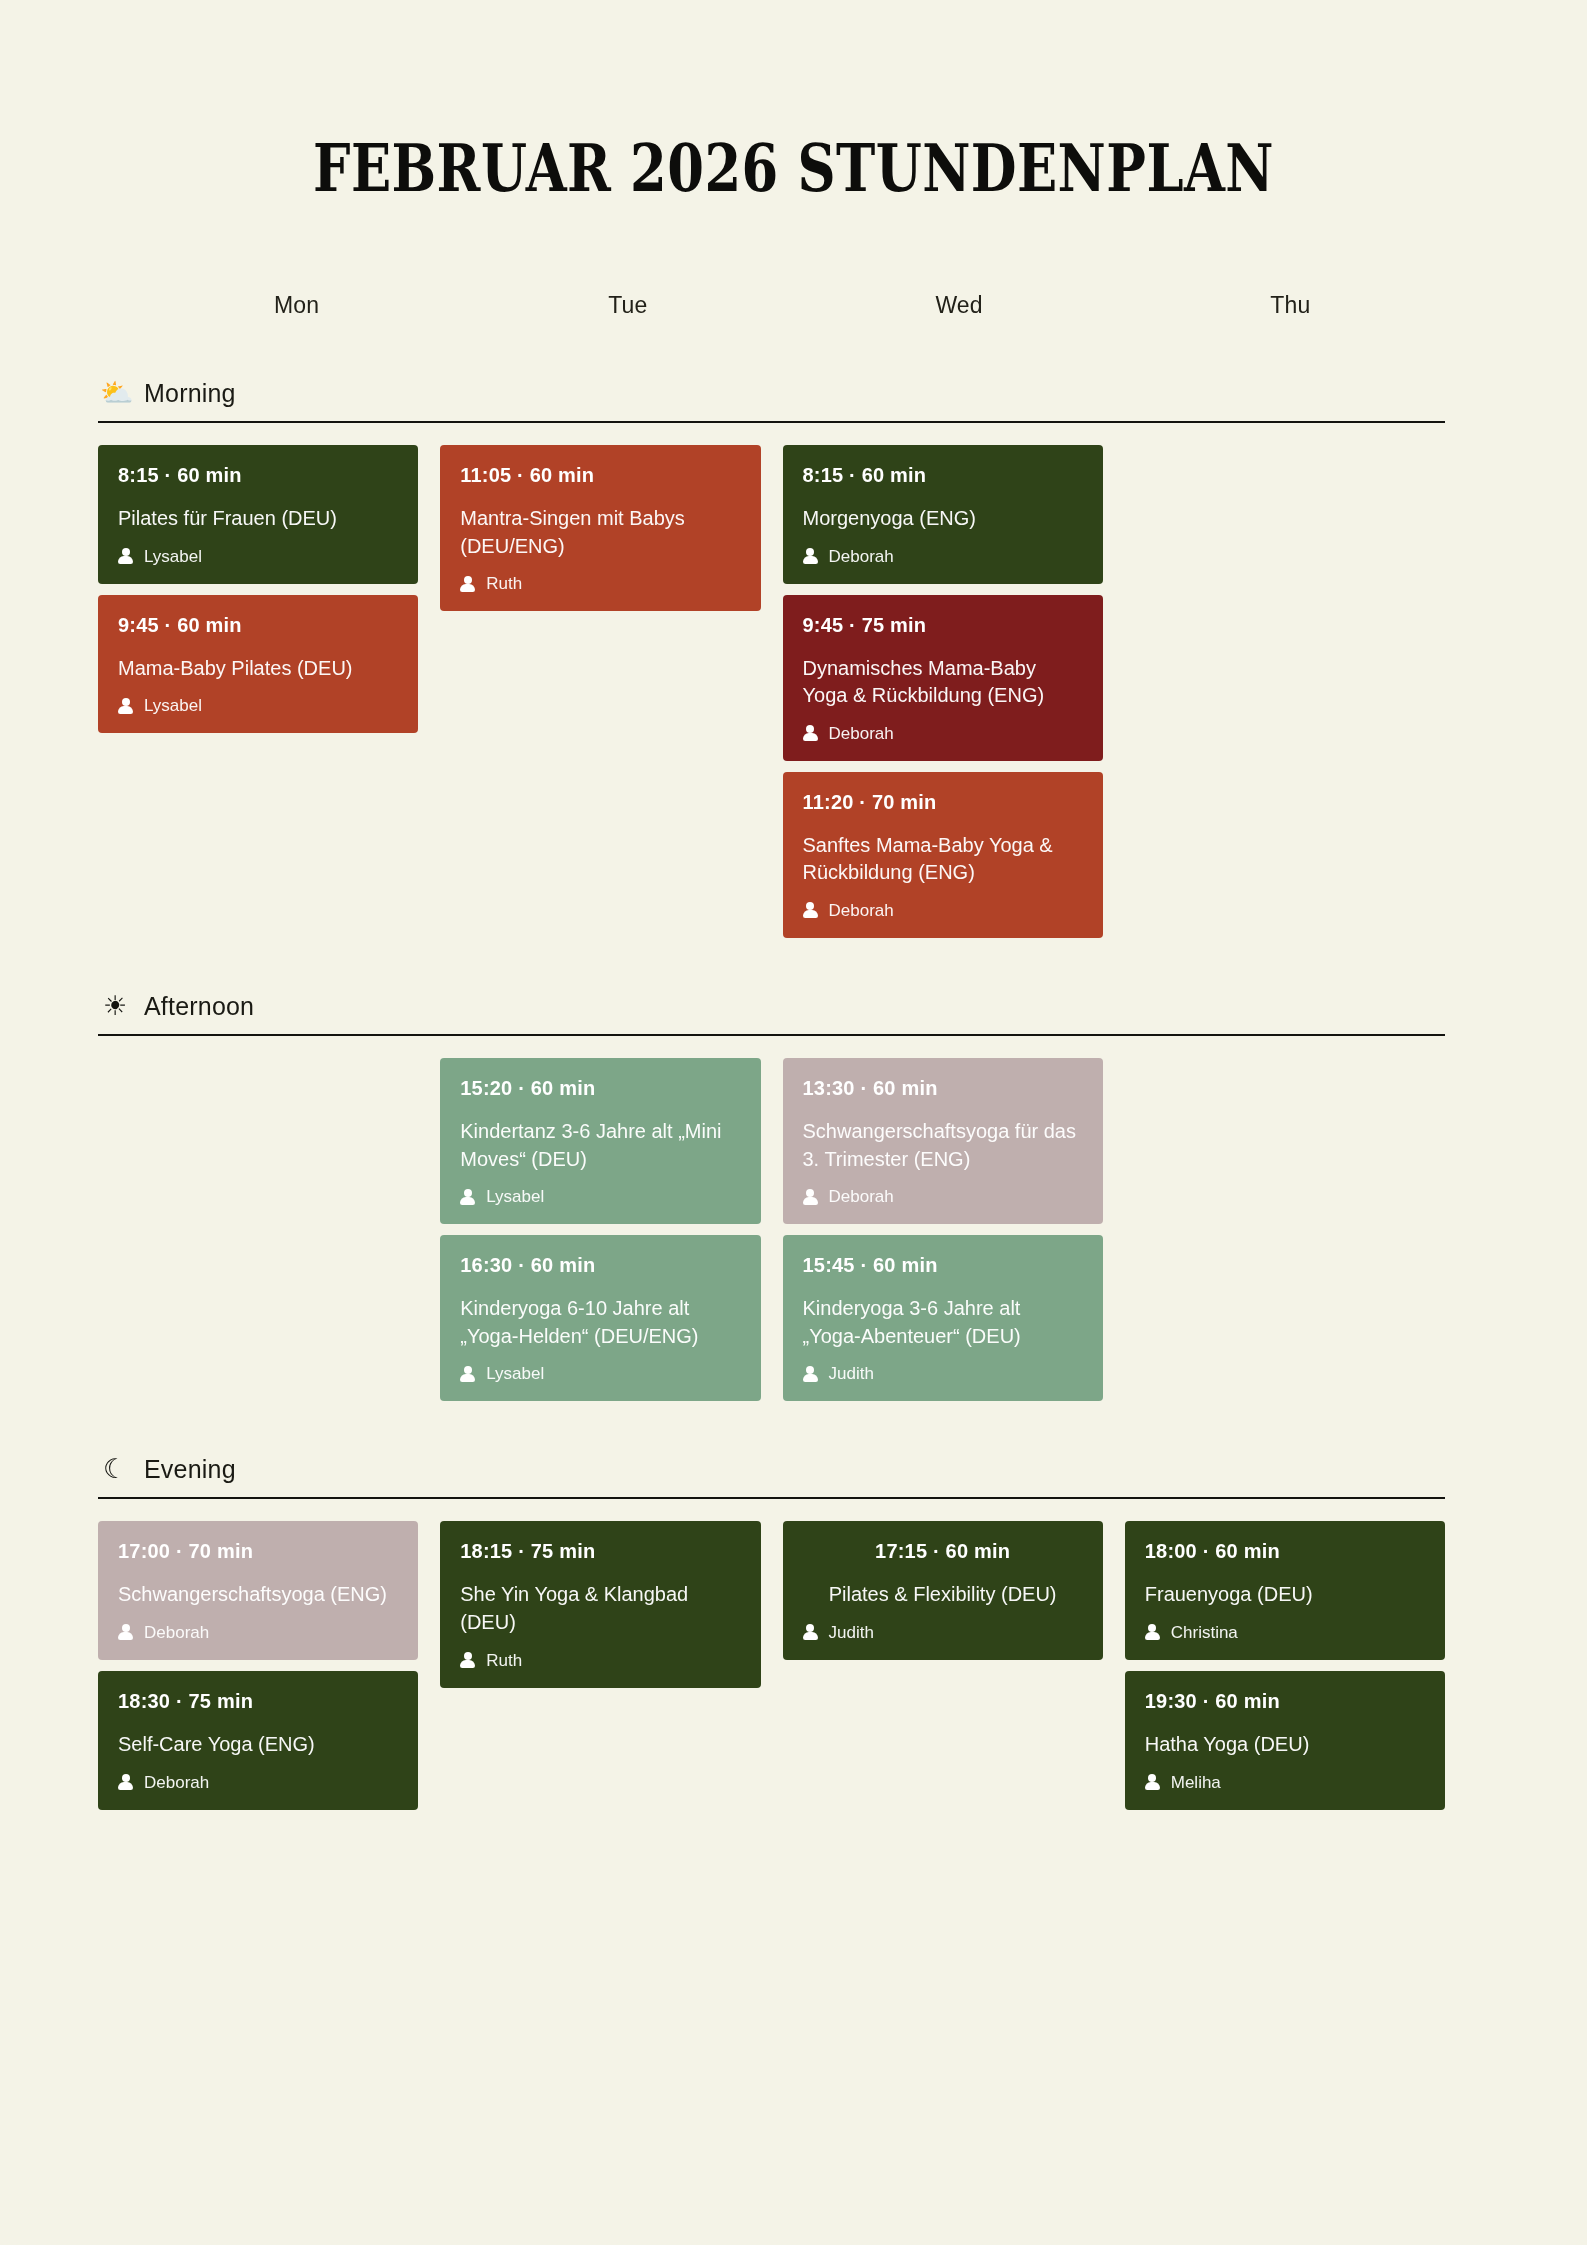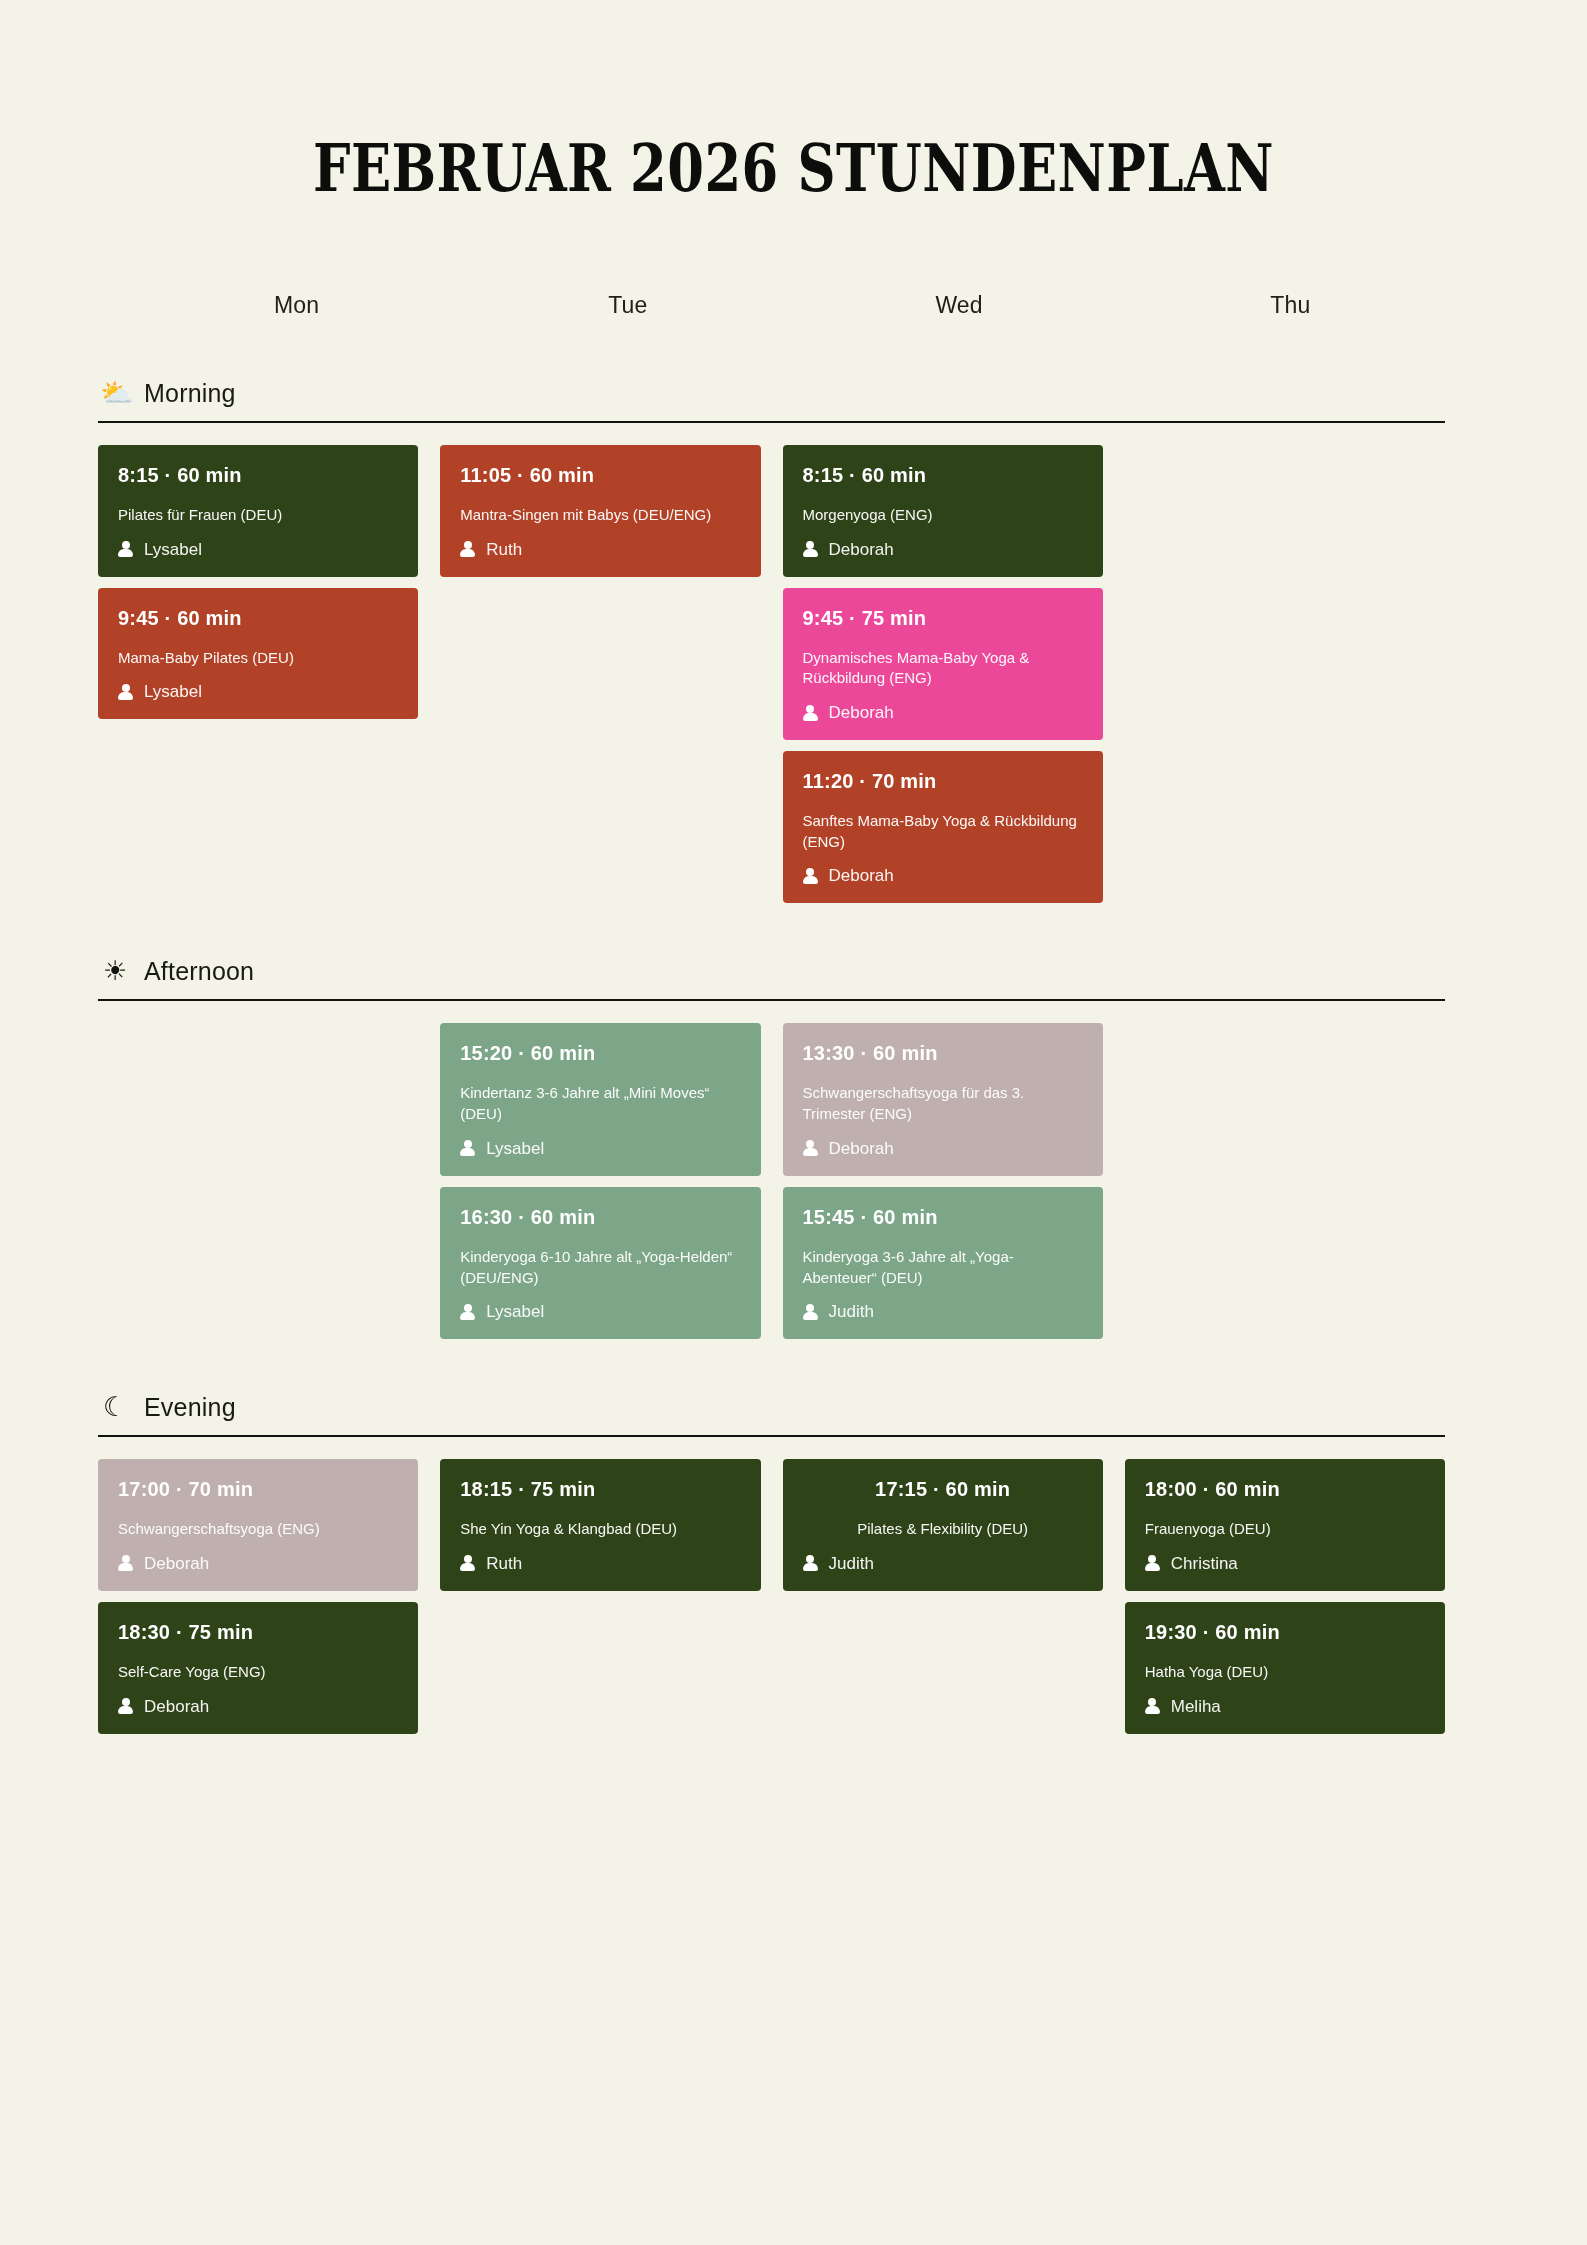--- a/index.html
+++ b/index.html
@@ -116,21 +116,21 @@
     box-sizing: border-box;
     color: #ffffff;
   }
   .card .time {
     font-size: 20px;
     font-weight: 700;
     letter-spacing: 0.2px;
     margin-bottom: 18px;
   }
   .card .cname {
-    font-size: 15px;
+    font-size: 20px;
     line-height: 1.38;
     margin-bottom: 14px;
     color: rgba(255,255,255,0.96);
   }
   .card .teacher {
     display: flex;
     align-items: center;
     gap: 11px;
     font-size: 17px;
     color: rgba(255,255,255,0.94);
@@ -219,21 +219,21 @@
 
         <div class="col">
           <div class="card" style="background: rgb(47, 67, 24);">
             <div class="time">8:15 · 60 min</div>
             <div class="cname">Morgenyoga (ENG)</div>
             <div class="teacher">
               <span class="person-icon"></span>
               <span>Deborah</span>
             </div>
           </div>
-          <div class="card" style="background: #ec4899;">
+          <div class="card" style="background: #7f1d1d;">
             <div class="time">9:45 · 75 min</div>
             <div class="cname">Dynamisches Mama-Baby Yoga &amp; Rückbildung (ENG)</div>
             <div class="teacher">
               <span class="person-icon"></span>
               <span>Deborah</span>
             </div>
           </div>
           <div class="card" style="background: rgb(177, 66, 39);">
             <div class="time">11:20 · 70 min</div>
             <div class="cname">Sanftes Mama-Baby Yoga &amp; Rückbildung (ENG)</div>

